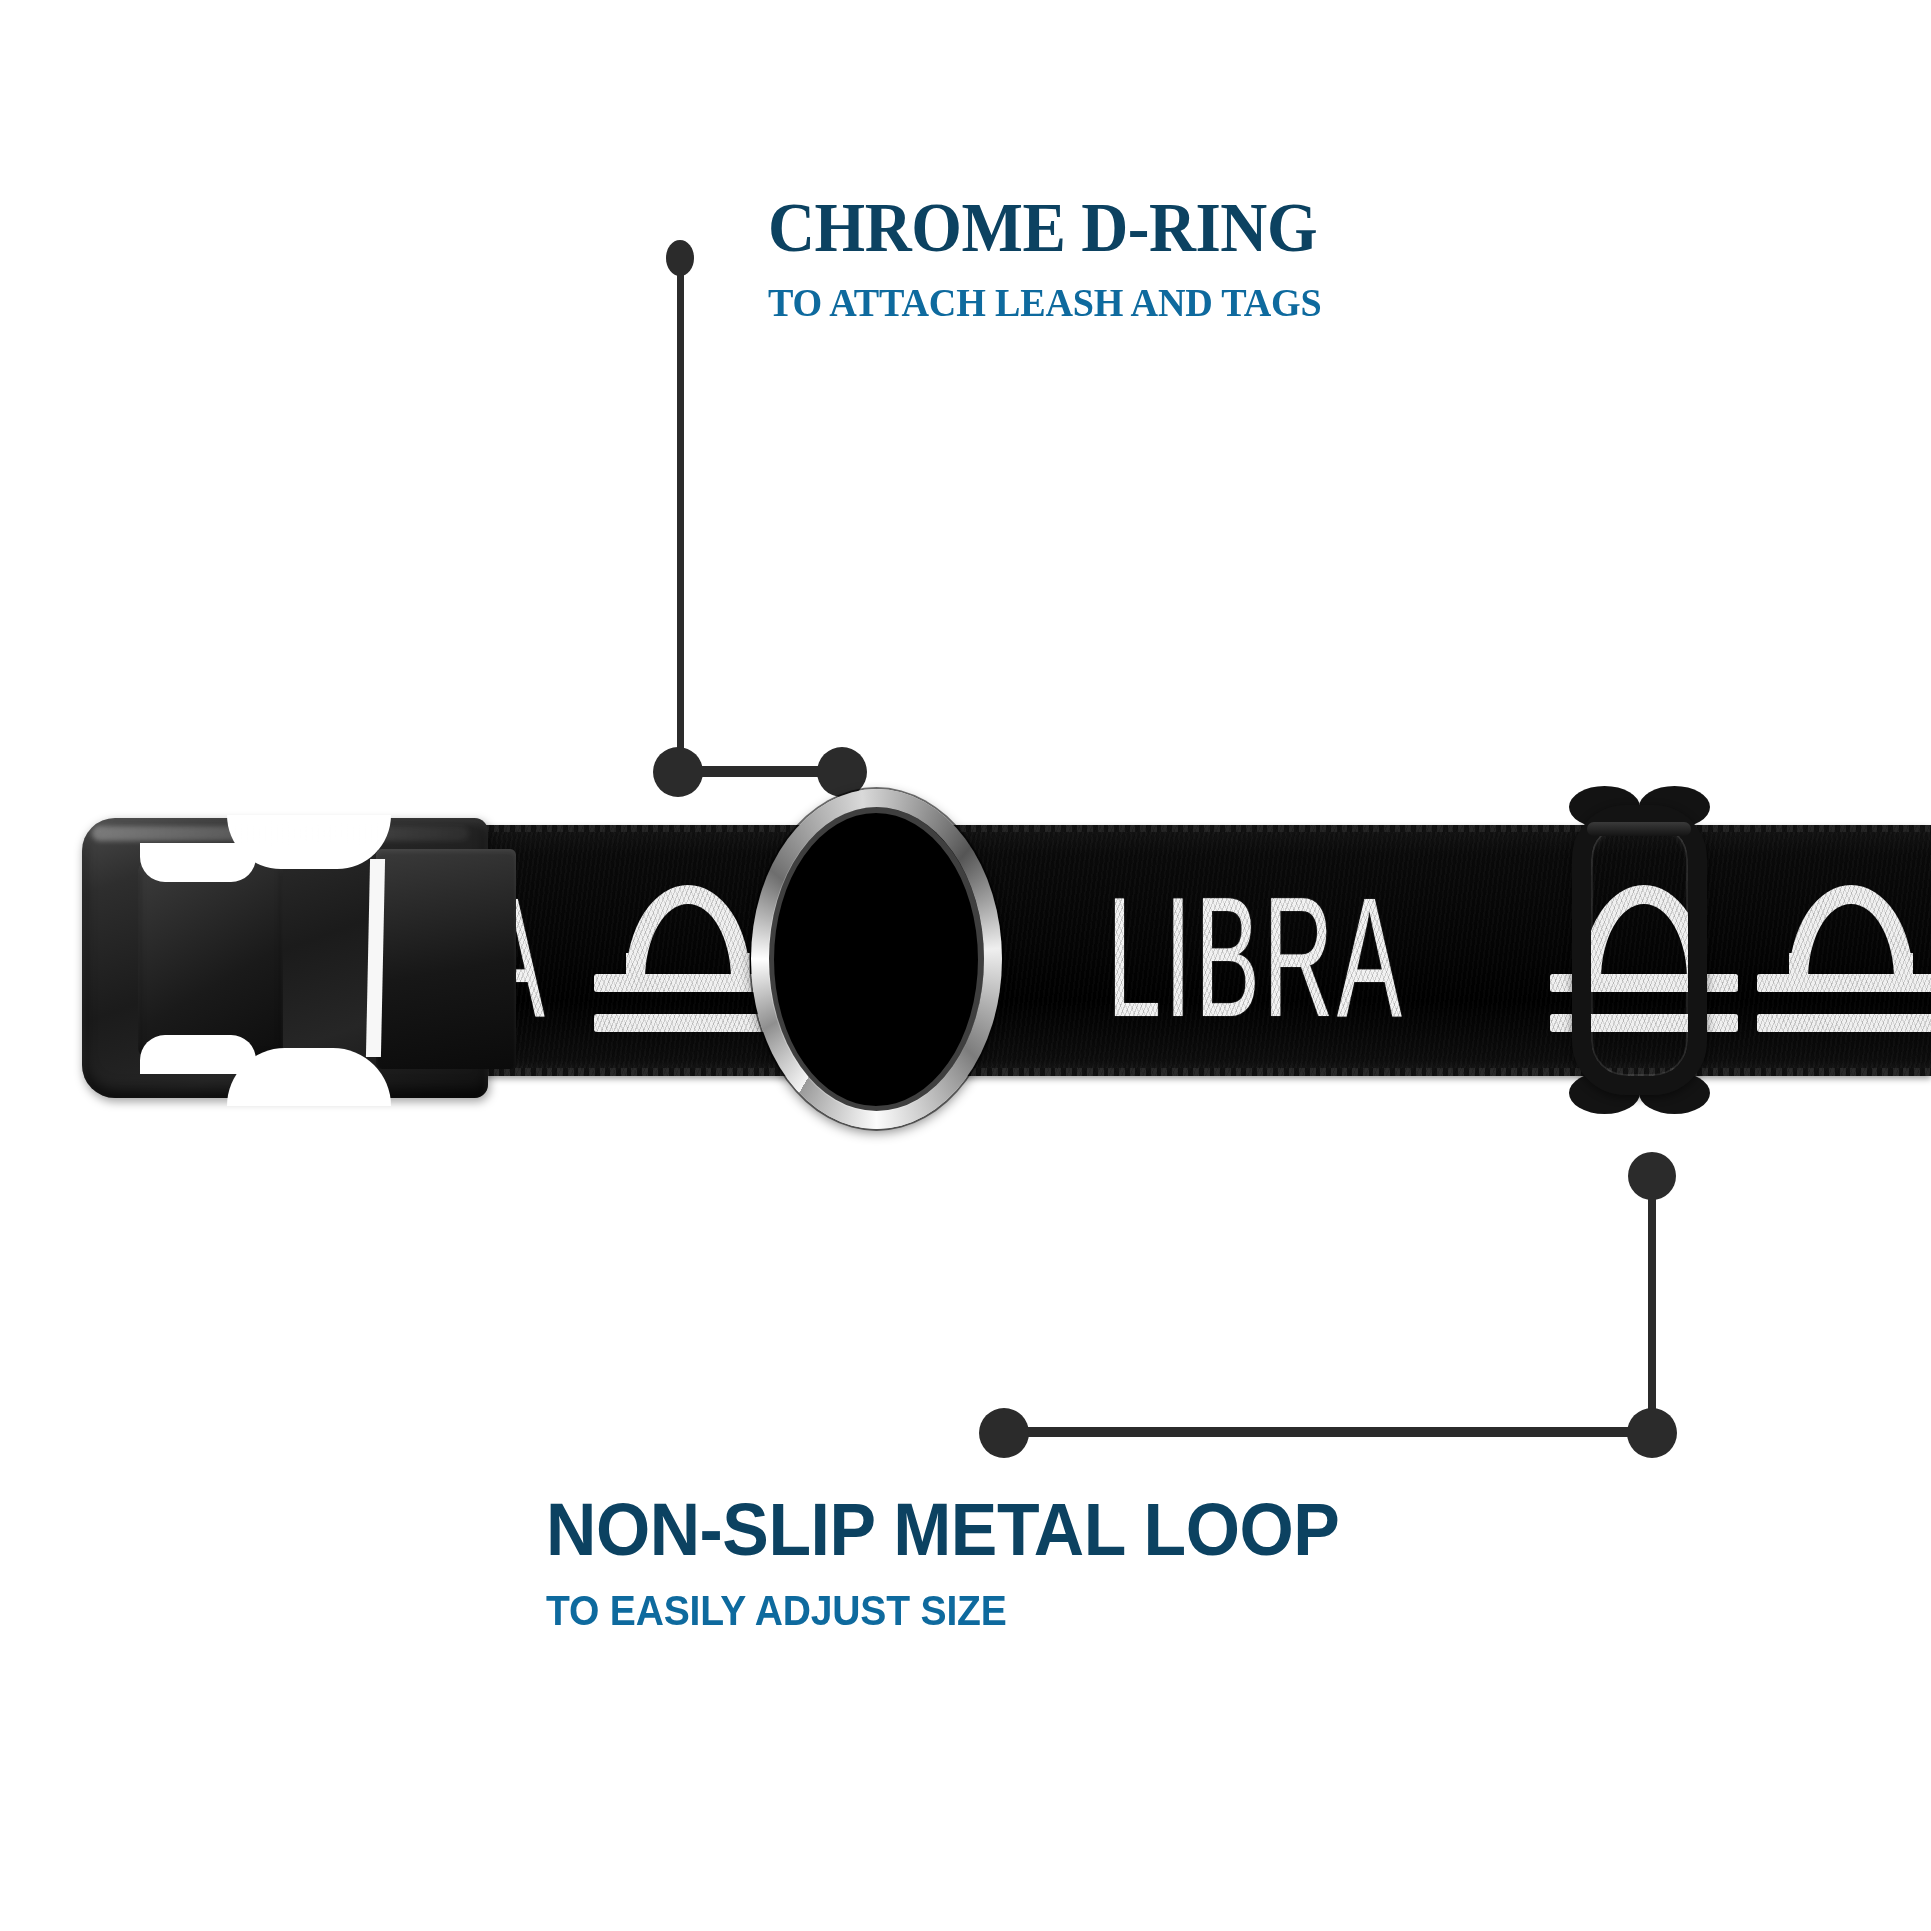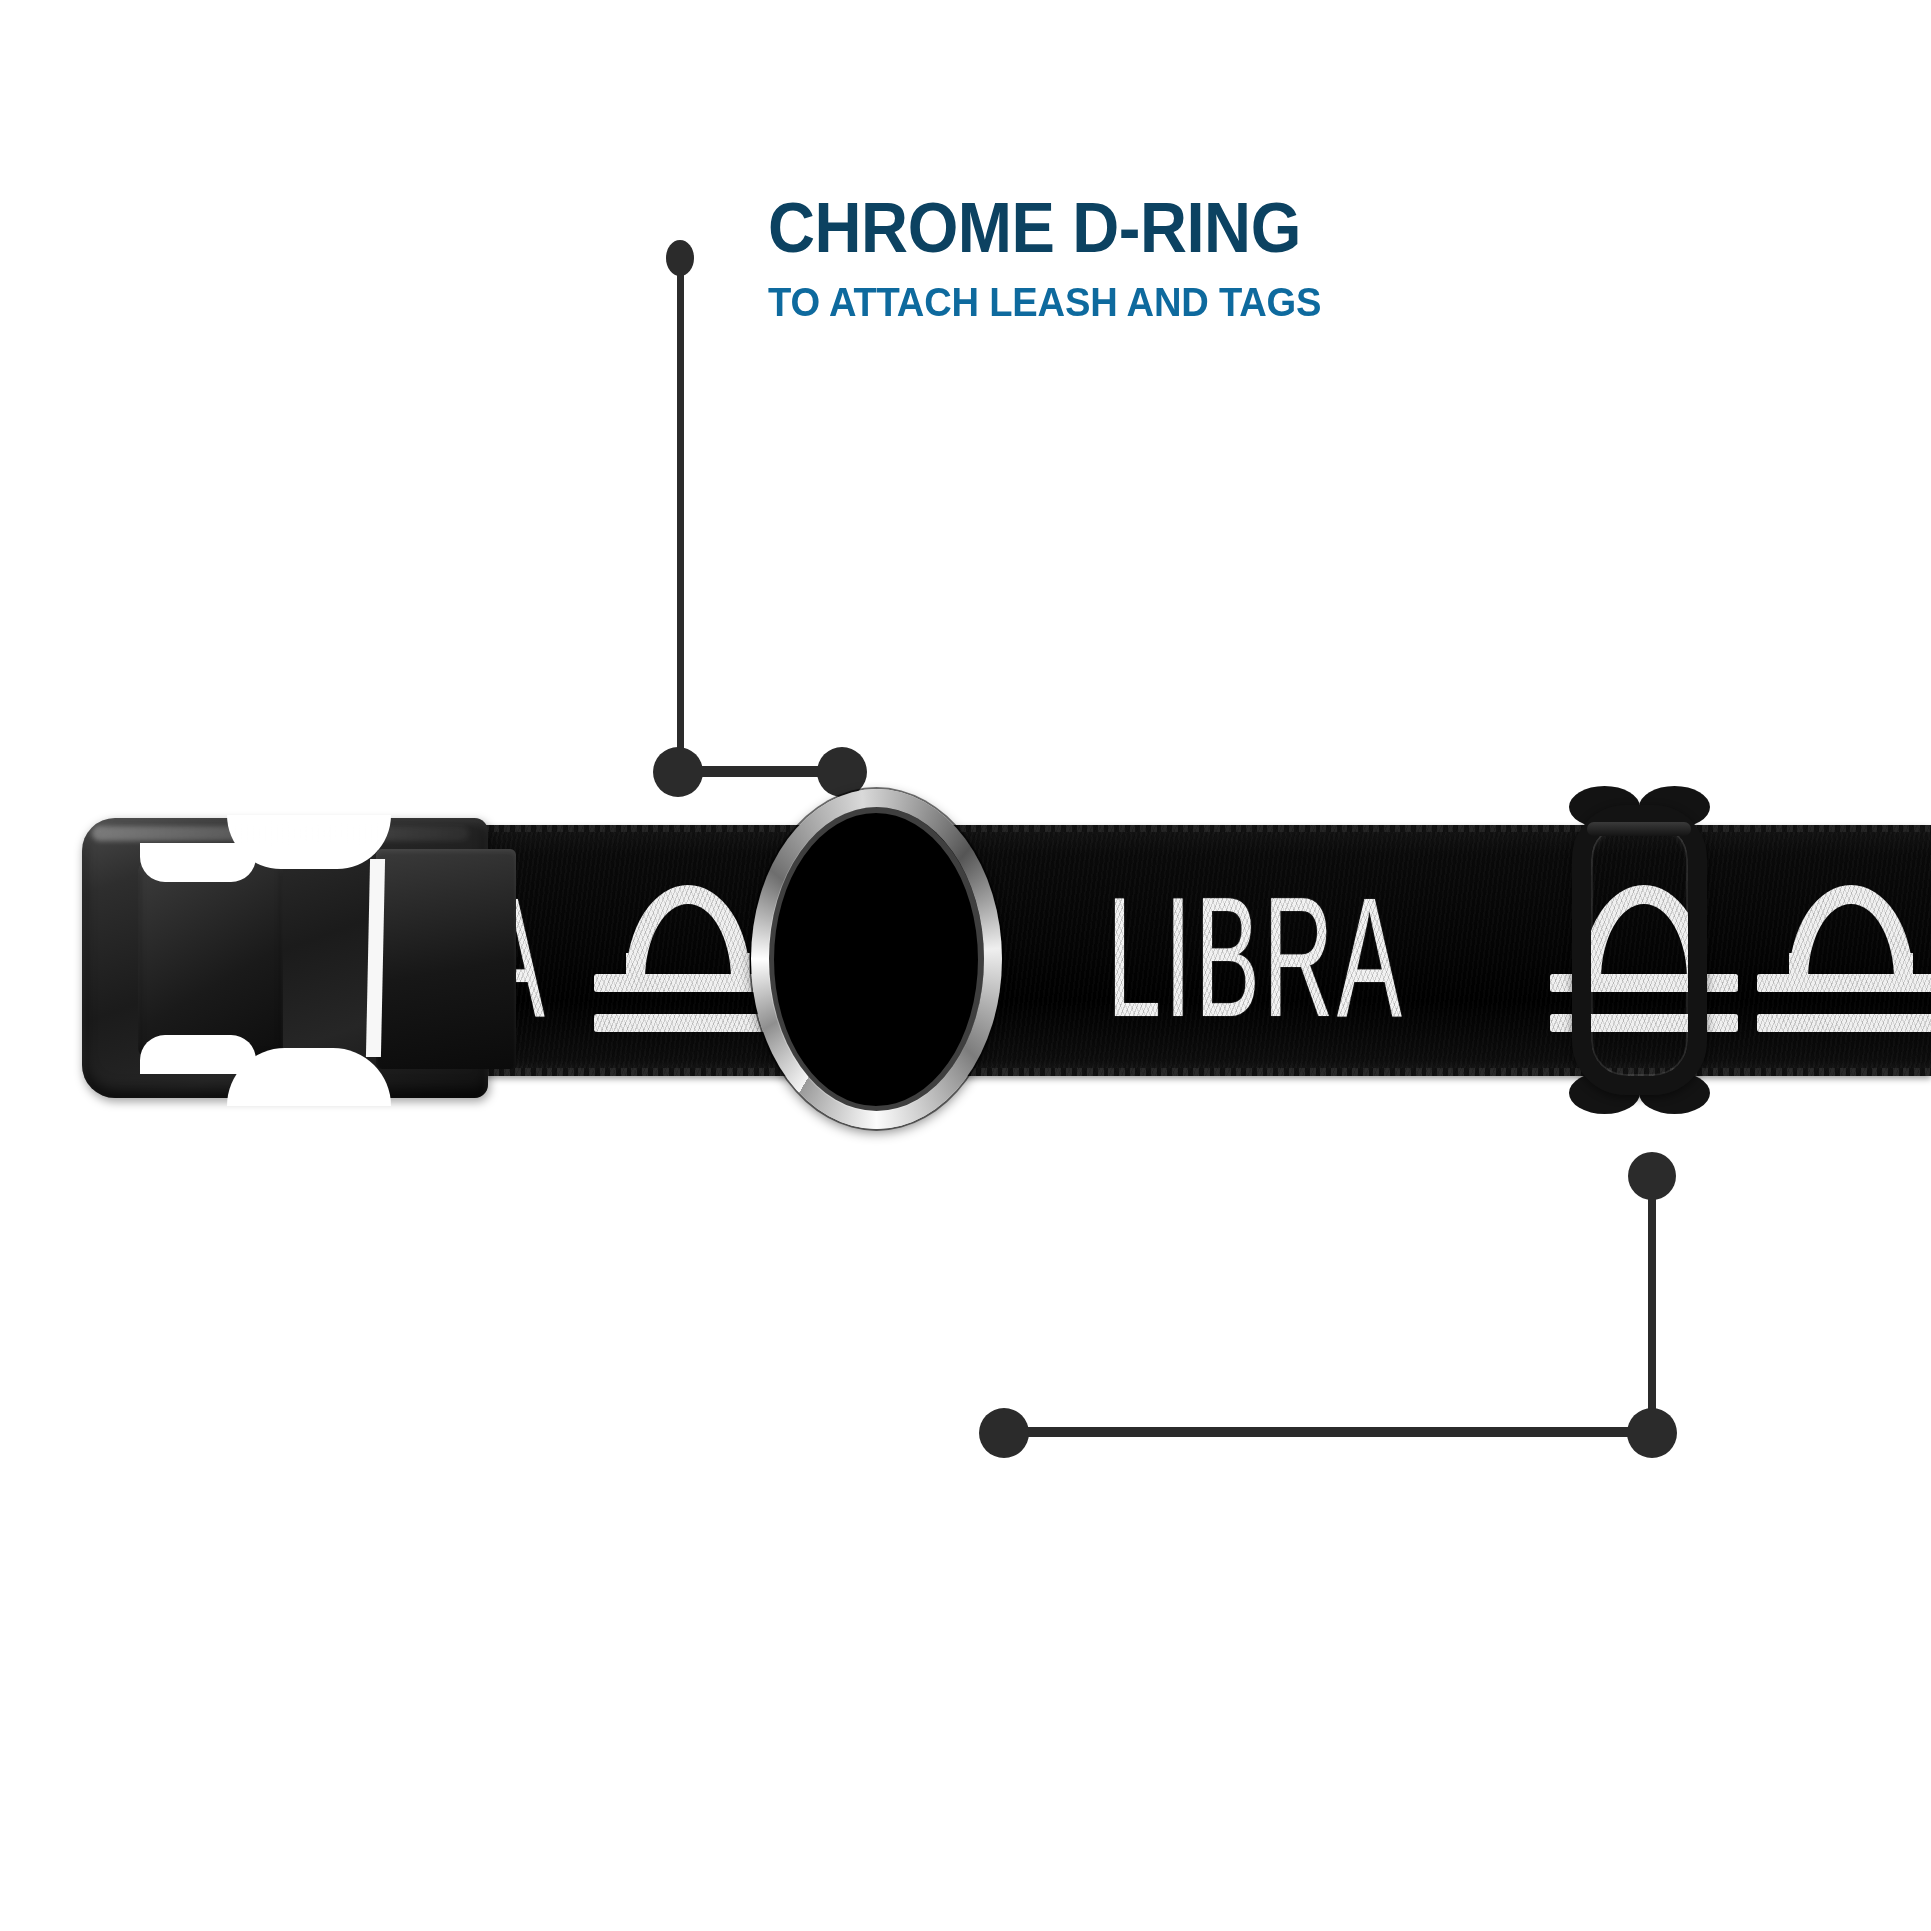--- a/index.html
+++ b/index.html
@@ -8,21 +8,21 @@
 
   .stage{position:absolute;left:0;top:0;width:1931px;height:1931px;background:#ffffff;}
 
   
   .callout{position:absolute;white-space:nowrap;}
   .c-title{font-weight:700;letter-spacing:-0.5px;line-height:1;
            color:#0c4261;font-stretch:condensed;transform:scaleX(.93);transform-origin:left center;}
   .c-sub{font-weight:700;letter-spacing:-0.2px;line-height:1;
          color:#0e6a9e;transform:scaleX(.93);transform-origin:left center;}
 
-  #callout-top{left:768px;top:193px;}
+  #callout-top{left:768px;top:193px;font-family:Liberation Serif, serif;}
   #callout-top .c-title{font-size:70px;}
   #callout-top .c-sub{font-size:41px;margin-top:19.3px;}
 
   #callout-bottom{left:546px;top:1492px;}
   #callout-bottom .c-title{font-size:75px;}
   #callout-bottom .c-sub{font-size:42px;margin-top:23px;}
 
   
   .ldot{position:absolute;background:#2b2b2b;border-radius:50%;}
   .lline{position:absolute;background:#2b2b2b;}
@@ -142,20 +142,24 @@
     <div class="c-title">CHROME D-RING</div>
     <div class="c-sub">TO ATTACH LEASH AND TAGS</div>
   </div>
 
   <div class="ldot" id="top-dot-head"></div>
   <div class="lline" id="top-line-v"></div>
   <div class="ldot" id="top-dot-bend"></div>
   <div class="lline" id="top-line-h"></div>
   <div class="ldot" id="top-dot-end"></div>
 
+  <div class="callout" id="callout-bottom">
+    <div class="c-title">NON-SLIP METAL LOOP</div>
+    <div class="c-sub">TO EASILY ADJUST SIZE</div>
+  </div>
 
   <div class="ldot" id="bot-dot-head"></div>
   <div class="lline" id="bot-line-v"></div>
   <div class="ldot" id="bot-dot-bend"></div>
   <div class="lline" id="bot-line-h"></div>
   <div class="ldot" id="bot-dot-end"></div>
 
   <div id="collar">
 
     <div class="strap"></div>

